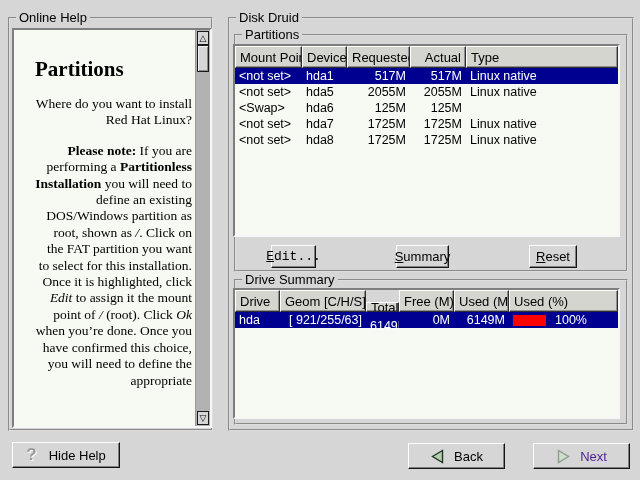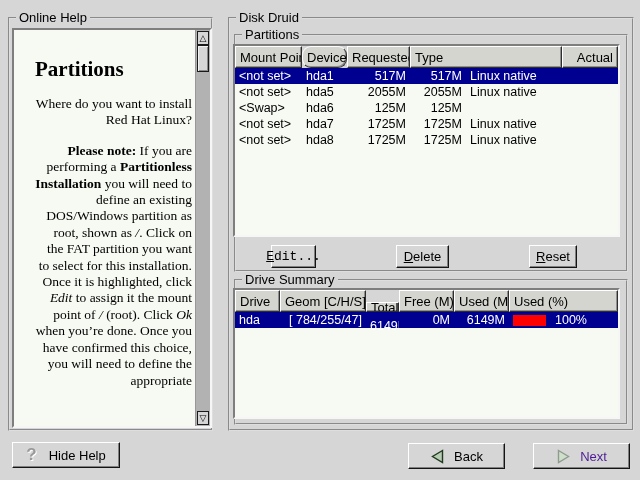--- a/index.html
+++ b/index.html
@@ -52,21 +52,21 @@
   .th.right { justify-content: flex-end; }
   .th.grow { flex: 1 1 auto; }
   .tbody { flex: 1 1 auto; }
   .trow { display: flex; height: 16px; align-items: center; font-size: 12.5px; }
   .trow.selected { background: var(--selection, #000090); color: #fff; }
   .cell { padding: 12px 4px; white-space: nowrap; overflow: hidden; flex: none; }
   .cell.right { text-align: right; }
   .cell.grow { flex: 1 1 auto; }
 
   
-  .c-mount { width: 67px; } .c-dev { width: 45px; border-radius: 9px; } .c-req { width: 63px; }
+  .c-mount { width: 67px; } .c-dev { width: 45px; } .c-req { width: 63px; }
   .c-act { width: 56px; }
   
   .c-drive { width: 45px; } .c-geom { width: 86px; } .c-tot { width: 33px; margin-top: 12px; }
   .c-free { width: 55px; text-align: center; } .c-usedm { width: 55px; }
 
   .usage-cell { display: flex; align-items: center; gap: 9px; padding: 3px 4px; flex: 1 1 auto; }
   .usage-bar { width: 33px; height: 11px; background: var(--bar, #ff0000); flex: none; }
 
   
   .btn3d {
@@ -145,22 +145,22 @@
   <span class="frame-label">Disk Druid</span>
 
   <div class="frame" style="left:4px; top:15px; width:394px; height:238px;">
     <span class="frame-label">Partitions</span>
 
     <div class="tbl sunken" style="left:-3px; top:8px; width:387px; height:193px;">
       <div class="thead">
         <div class="th c-mount">Mount Point</div>
         <div class="th c-dev">Device</div>
         <div class="th c-req">Requested</div>
+        <div class="th c-act right">Actual</div>
         <div class="th grow">Type</div>
-        <div class="th c-act right">Actual</div>
       </div>
       <div class="tbody">
         <div class="trow selected">
           <span class="cell c-mount">&lt;not set&gt;</span>
           <span class="cell c-dev">hda1</span>
           <span class="cell c-req right">517M</span>
           <span class="cell c-act right">517M</span>
           <span class="cell grow">Linux native</span>
         </div>
         <div class="trow">
@@ -190,21 +190,21 @@
           <span class="cell c-act right">1725M</span>
           <span class="cell grow">Linux native</span>
         </div>
       </div>
     </div>
 
     <button class="btn3d" style="left:35px; top:209px; width:45px; height:23px;font-family:Liberation Mono, monospace;">
       <span class="mn">Edit...</span>
     </button>
     <button class="btn3d" style="left:160px; top:209px; width:53px; height:23px;">
-      <span class="mn">Delete</span>
+      <span class="mn">Summary</span>
     </button>
     <button class="btn3d" style="left:293px; top:209px; width:48px; height:23px;">
       <span class="mn">Reset</span>
     </button>
   </div>
 
   <div class="frame" style="left:4px; top:260px; width:394px; height:146px;">
     <span class="frame-label">Drive Summary</span>
 
     <div class="tbl sunken" style="left:-3px; top:7px; width:387px; height:131px;">
@@ -212,21 +212,21 @@
         <div class="th c-drive">Drive</div>
         <div class="th c-geom">Geom [C/H/S]</div>
         <div class="th c-tot">Total (M)</div>
         <div class="th c-free">Free (M)</div>
         <div class="th c-usedm">Used (M)</div>
         <div class="th grow">Used (%)</div>
       </div>
       <div class="tbody">
         <div class="trow selected">
           <span class="cell c-drive">hda</span>
-          <span class="cell c-geom right">[ 784/255/47]</span>
+          <span class="cell c-geom right">[ 921/255/63]</span>
           <span class="cell c-tot right">6149M</span>
           <span class="cell c-free right">0M</span>
           <span class="cell c-usedm right">6149M</span>
           <span class="usage-cell">
             <span class="usage-bar"></span>
             <span>100%</span>
           </span>
         </div>
       </div>
     </div>

